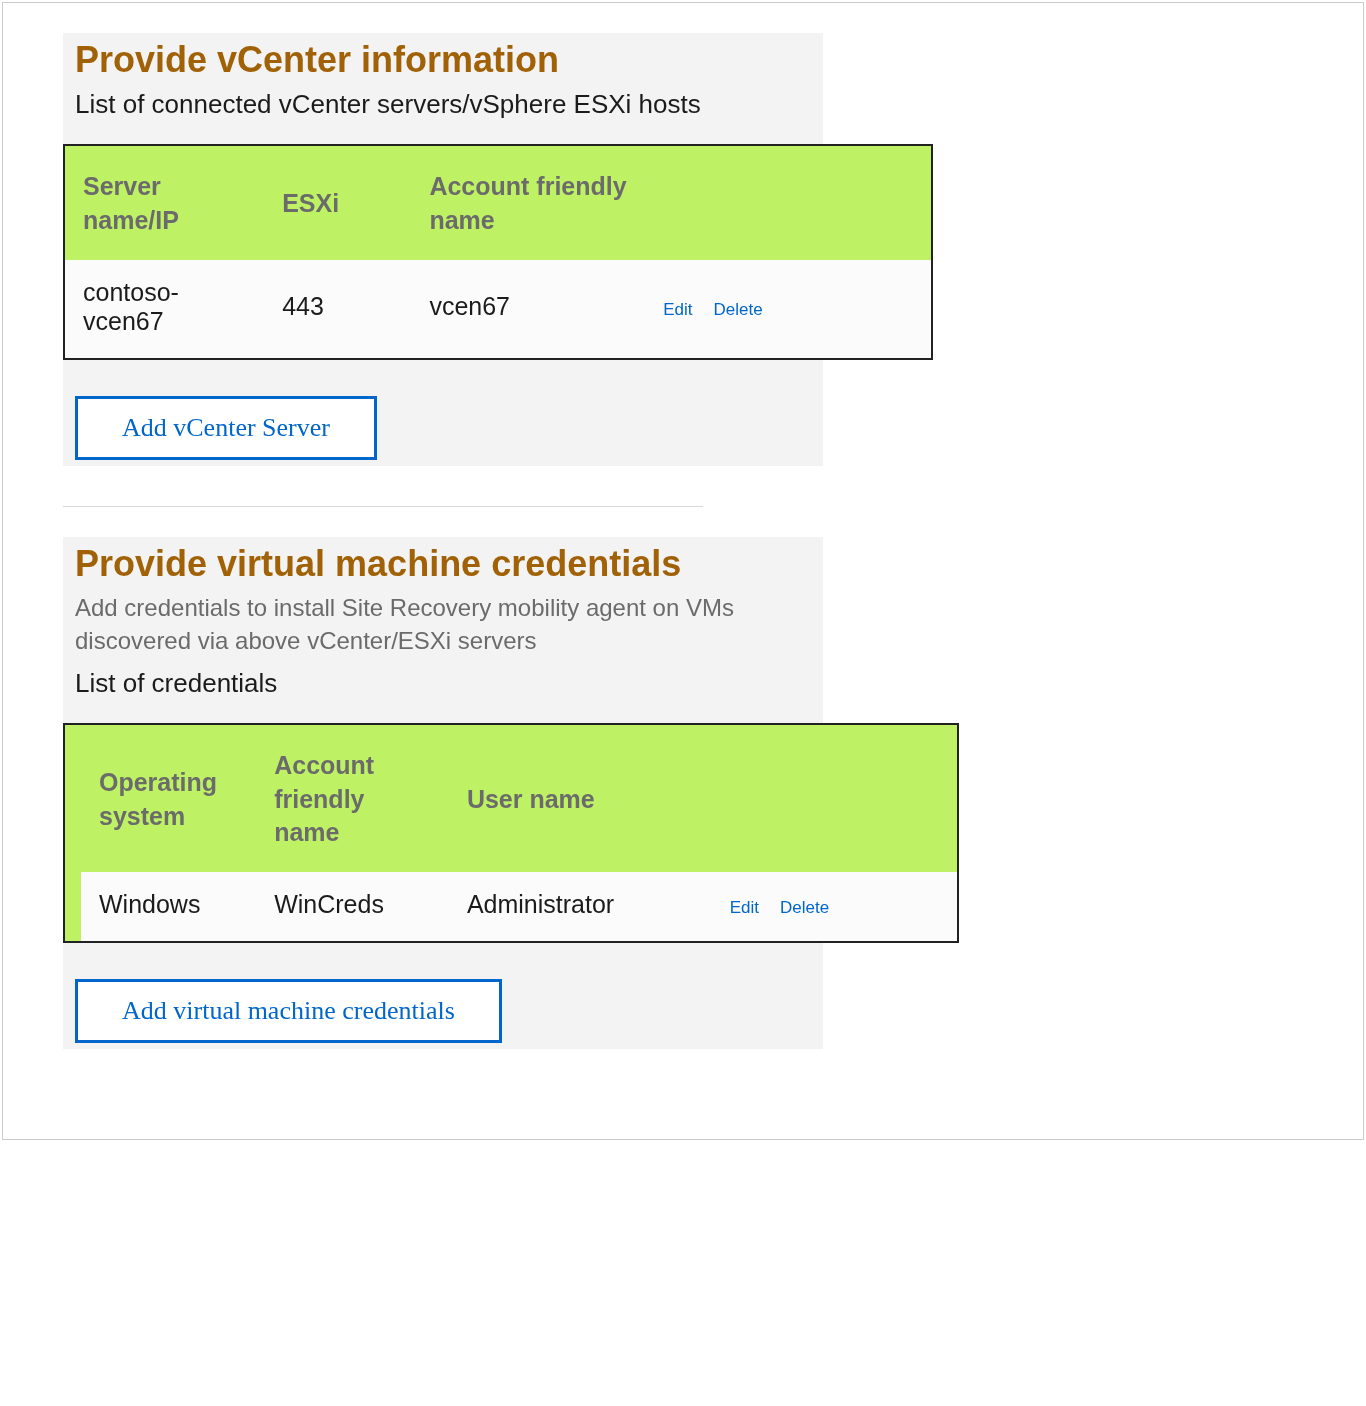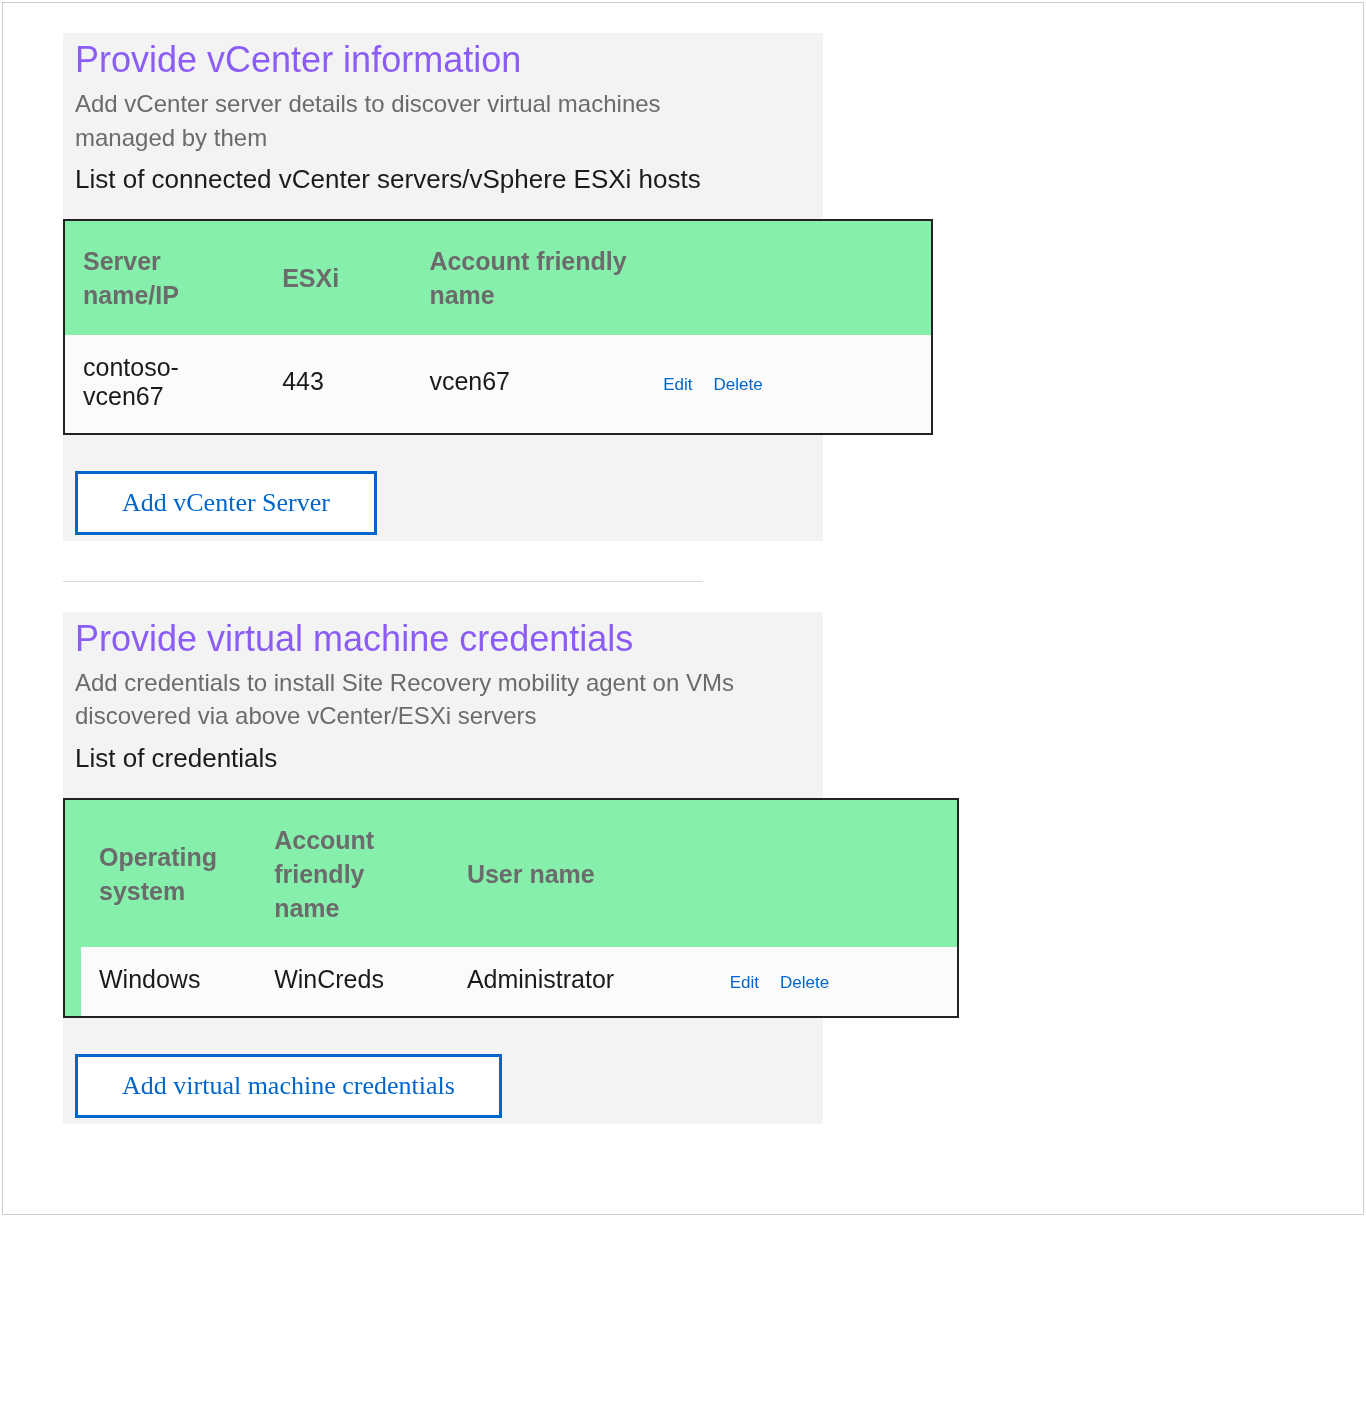--- a/index.html
+++ b/index.html
@@ -21,22 +21,22 @@
     .section {
       margin-bottom: 40px;
     }
     .section-bg {
       background: #f3f3f3;
       padding: 6px 0px;
       width: 760px;
     }
     .section-title {
       font-size: 36px;
-      font-weight: 400;
-      color: #8b5cf6;
+      font-weight: 700;
+      color: #a16207;
       margin-bottom: 6px;
       padding: 0 12px;
     }
     .section-desc {
       font-size: 24px;
       color: #6b6b6b;
       line-height: 1.4;
       margin-bottom: 8px;
       padding: 0 12px;
       max-width: 700px;
@@ -45,21 +45,21 @@
       font-size: 26px;
       font-weight: 400;
       color: #1b1b1b;
       margin-bottom: 22px;
       padding: 0 12px;
       max-width: 700px;
       line-height: 1.35;
     }
     .table-wrap {
       border: 2px solid #222222;
-      background: #86efac;
+      background: #bef264;
       margin-left: 0;
     }
     .table-wrap-1 {
       width: 870px;
     }
     .table-wrap-2 {
       width: 896px;
       padding-left: 16px;
     }
     table {
@@ -108,21 +108,20 @@
     }
   </style>
 </head>
 <body>
 
 <div class="main-container">
 
   <div class="section">
     <div class="section-bg">
       <h2 class="section-title">Provide vCenter information</h2>
-      <p class="section-desc">Add vCenter server details to discover virtual machines managed by them</p>
       <p class="section-subtitle">List of connected vCenter servers/vSphere ESXi hosts</p>
 
       <div class="table-wrap table-wrap-1">
         <table>
           <thead>
             <tr>
               <th style="width:23%">Server name/IP</th>
               <th style="width:17%">ESXi</th>
               <th style="width:27%">Account friendly name</th>
               <th style="width:33%"></th>

